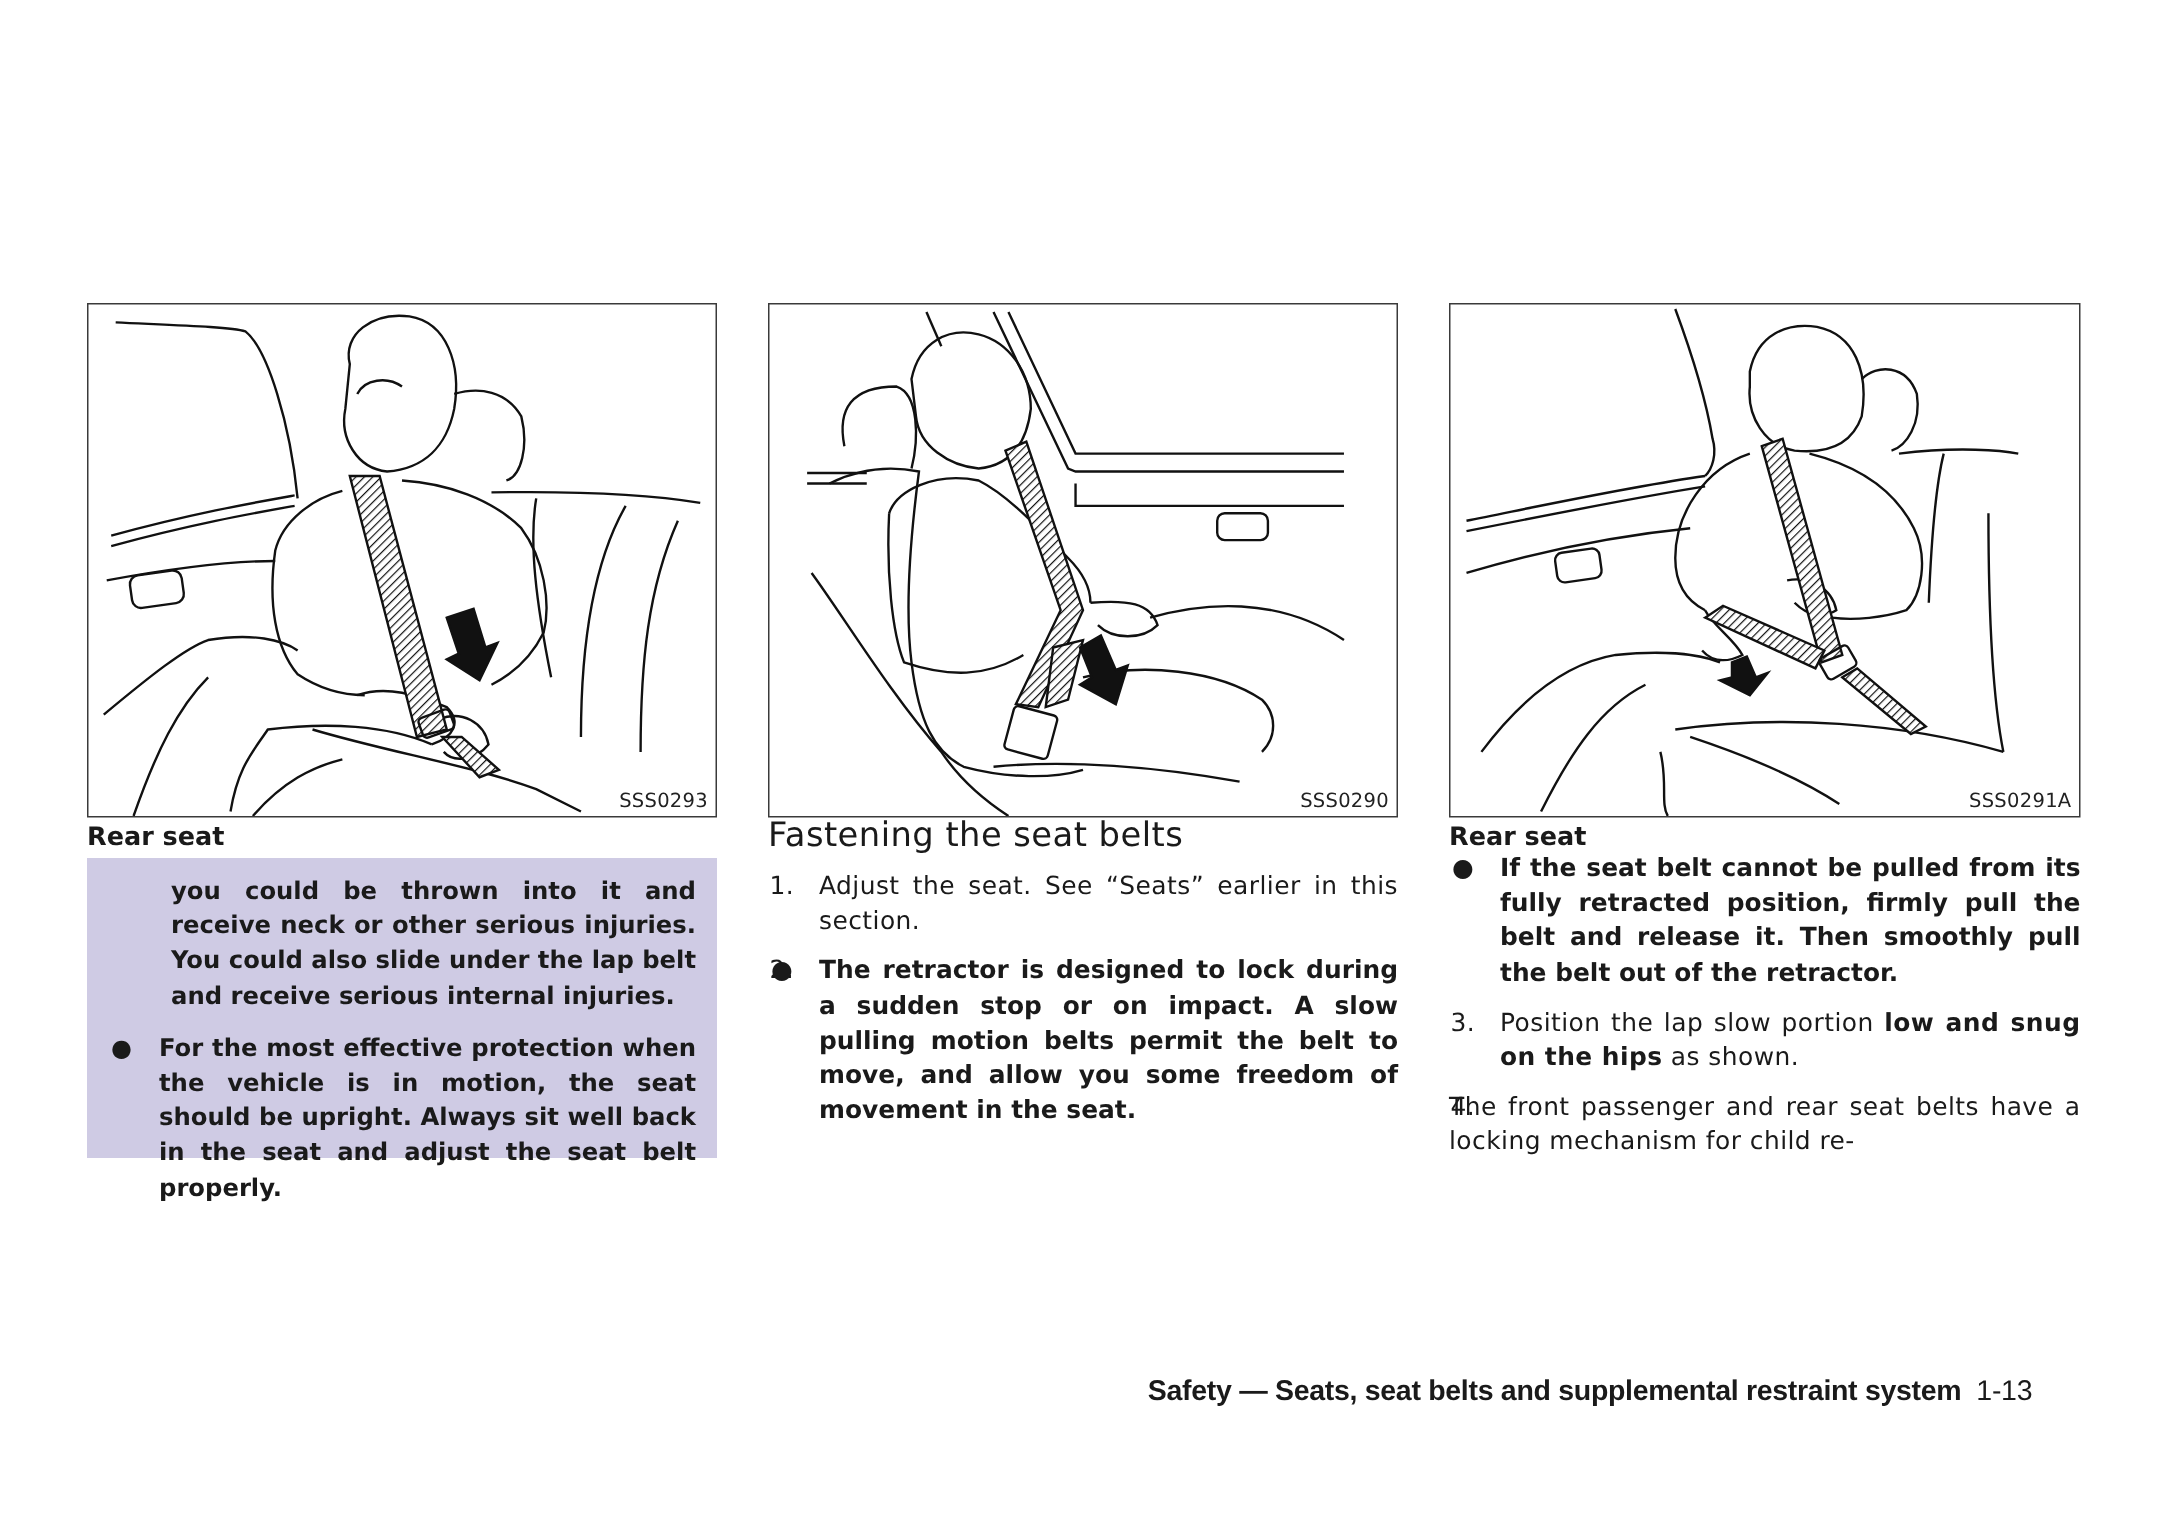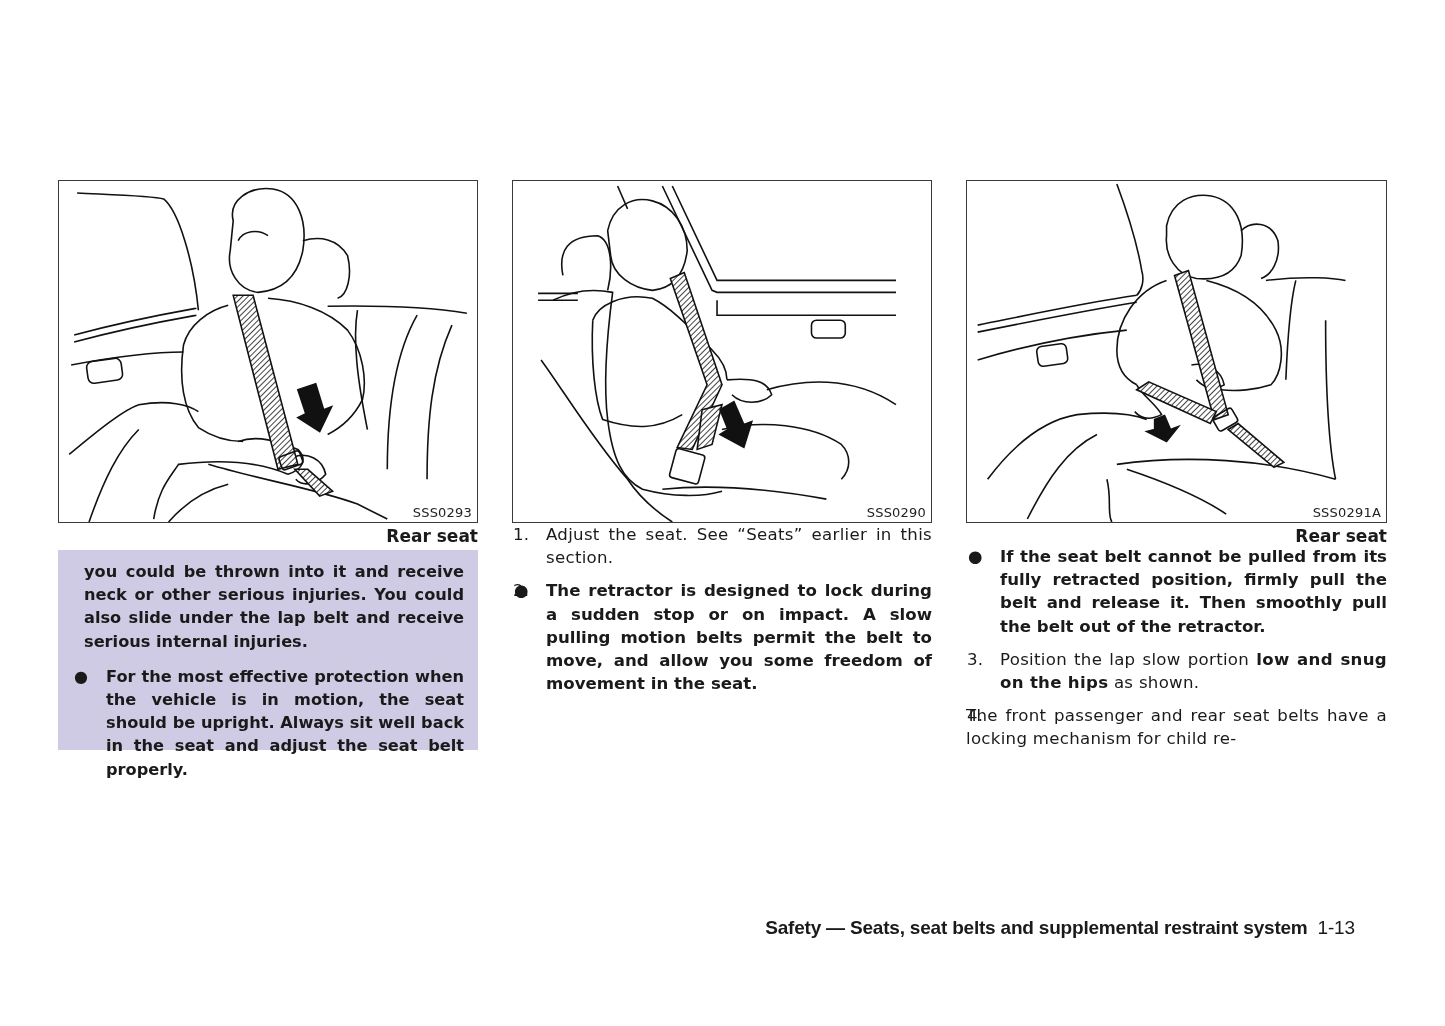--- a/index.html
+++ b/index.html
@@ -1,46 +1,46 @@
 <!DOCTYPE html>
 <html><head>
 <meta charset="utf-8">
 <style>
   html, body { margin: 0; padding: 0; background: #ffffff; }
   body {
     width: 1445px; height: 1026px; position: relative; overflow: hidden;
     font-family: "DejaVu Sans", "Liberation Sans", sans-serif;
     color: #1a1a1a;
   }
-  .col { position: absolute; top: 180px; width: 420px; }
+  .col { position: absolute; top: 202px; width: 420px; }
   #col1 { left: 58px; }
   #col2 { left: 512px; }
   #col3 { left: 966px; width: 421px; }
 
   .figure {
     position: relative; height: 343px; box-sizing: border-box;
     border: 1.5px solid #3a3a3a; background: #fff; overflow: hidden;
   }
   .figure svg { position: absolute; left: 0; top: 0; width: 100%; height: 100%; }
   .fig-code {
     position: absolute; right: 5px; bottom: 2px;
     font-family: "DejaVu Sans", sans-serif; font-size: 13px; color: #222;
     letter-spacing: 0.2px;
   }
   .caption {
-    text-align: right; font-weight: bold; font-size: 17px;
+    text-align: left; font-weight: bold; font-size: 17px;
     line-height: 22px; margin-top: 2px; color: #1a1a1a;
   }
 
   .warning {
     margin-top: 3px; background: #cfcbe4; padding: 10px 14px 10px 0;
     height: 200px; box-sizing: border-box;
   }
   .warning p, .warning .bul-item { font-weight: bold; font-size: 16.2px; line-height: 23.2px; }
-  .warning p { margin: 0 0 12px 26px; text-align: justify; }
+  .warning p { margin: 0 0 12px 56px; text-align: justify; }
   .bul-item { position: relative; padding-left: 48px; text-align: justify; }
   .bul-item .dot {
     position: absolute; left: 16px; top: 0; font-size: 16px;
   }
 
   .section-title {
     font-size: 22.5px; line-height: 24px; font-weight: normal; margin: 0 0 10px 0;
     letter-spacing: 0.3px;
   }
   .num-item { position: relative; padding-left: 34px; font-size: 16.6px; line-height: 23.2px; text-align: justify; margin-bottom: 10px; letter-spacing: 0.3px; }
@@ -131,20 +131,21 @@
       <path d="M210 250 C250 240 300 245 330 265 C340 275 340 290 330 300"></path>
       <path d="M150 310 C200 305 260 310 315 320"></path>
       <path d="M158 98 L172 92 L210 205 L180 270 L165 268 L195 205 Z" fill="url(#hatch2)"></path>
       <path d="M190 230 L210 225 L200 265 L185 270 Z" fill="url(#hatch2)"></path>
       <rect x="160" y="272" width="30" height="30" rx="3" transform="rotate(15 175 287)"></rect>
       <path d="M208 230 L222 222 L232 245 L240 242 L232 268 L208 255 L216 250 Z" fill="#111" stroke="#111"></path>
     </svg>
     <span class="fig-code">SSS0290</span>
   </div>
 
+  <h2 class="section-title">Fastening the seat belts</h2>
 
   <div class="num-item">
     <span class="num">1.</span>
     <span>Adjust the seat. See “Seats” earlier in this section.</span>
   </div>
   <div class="num-item">
     <span class="num">2.</span>
   </div>
   <div class="body-bul">
     <span class="dot">●</span>

